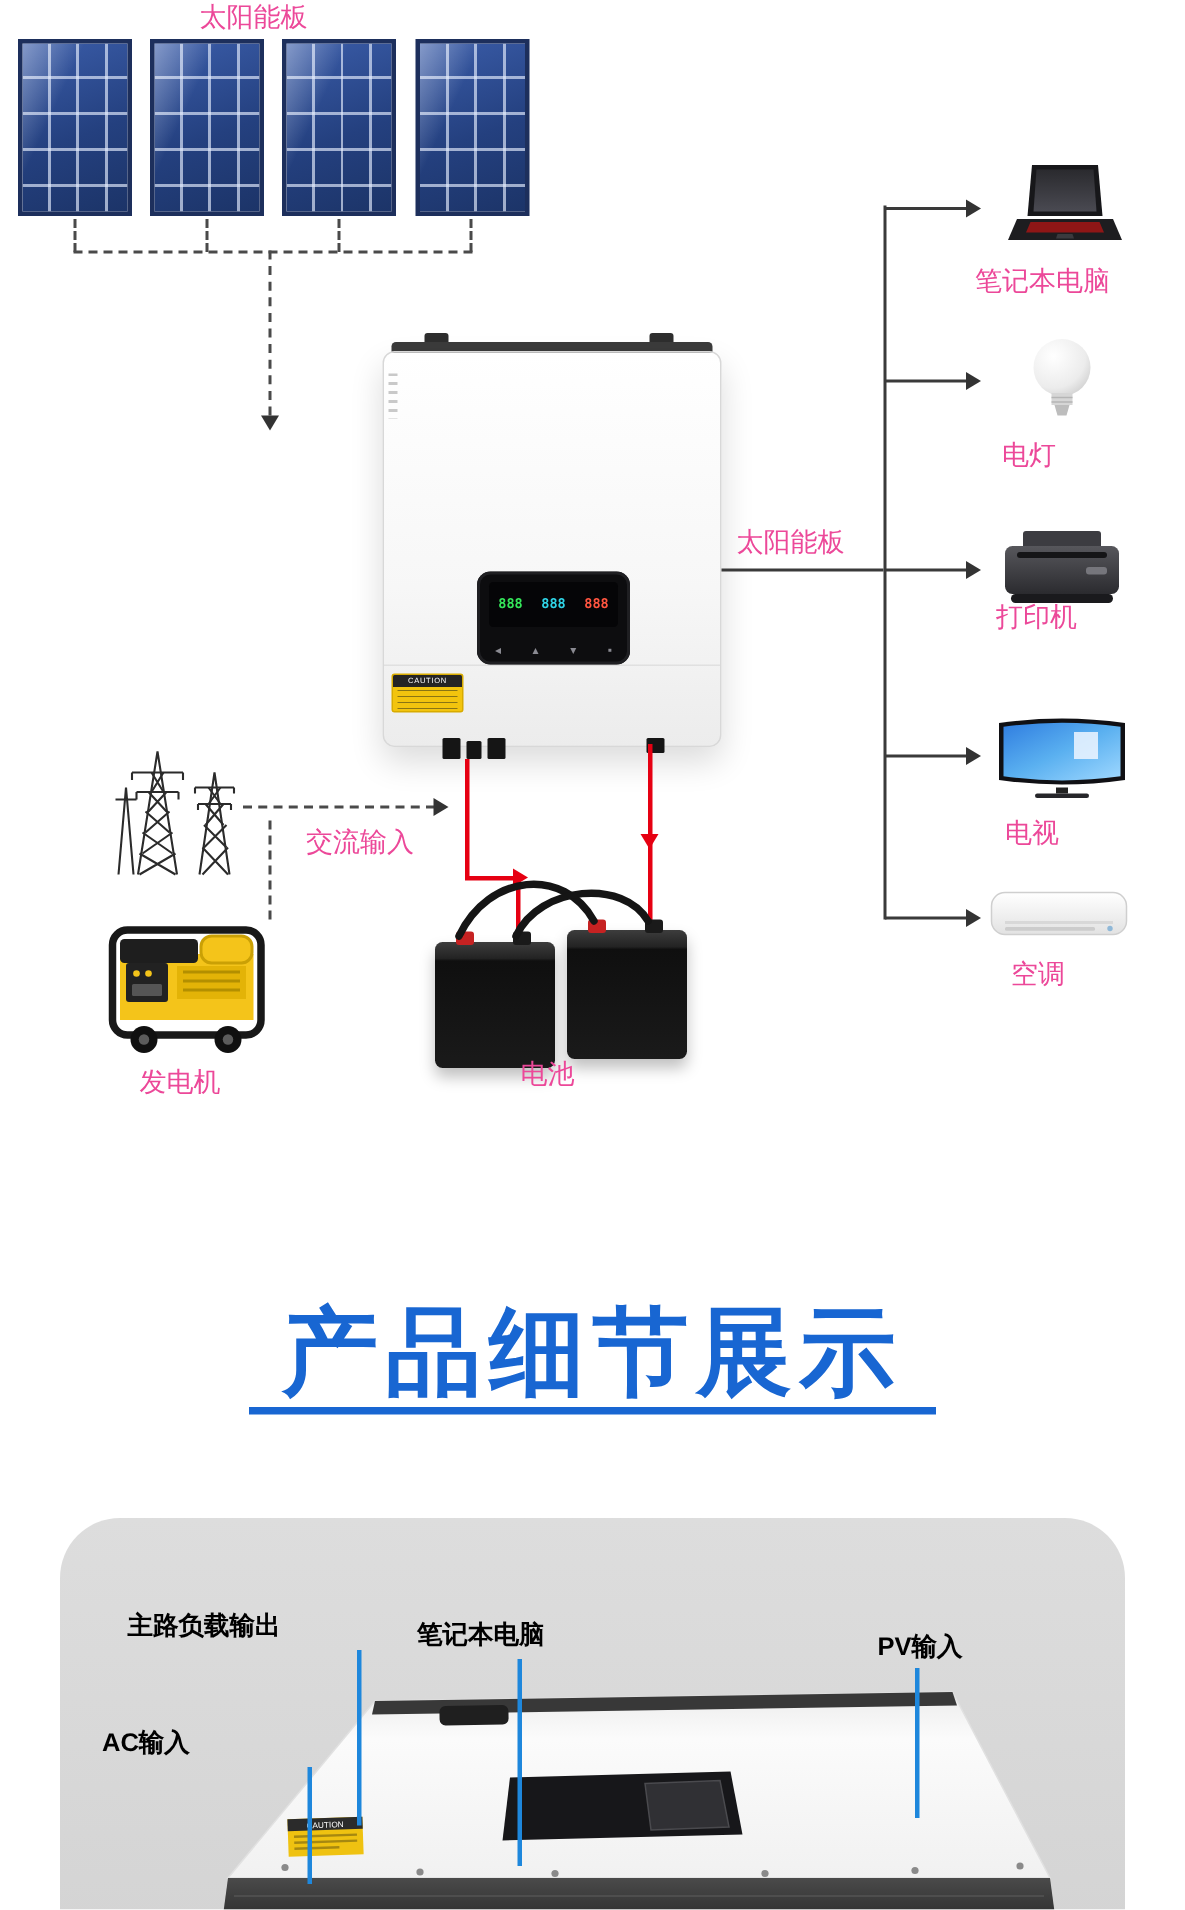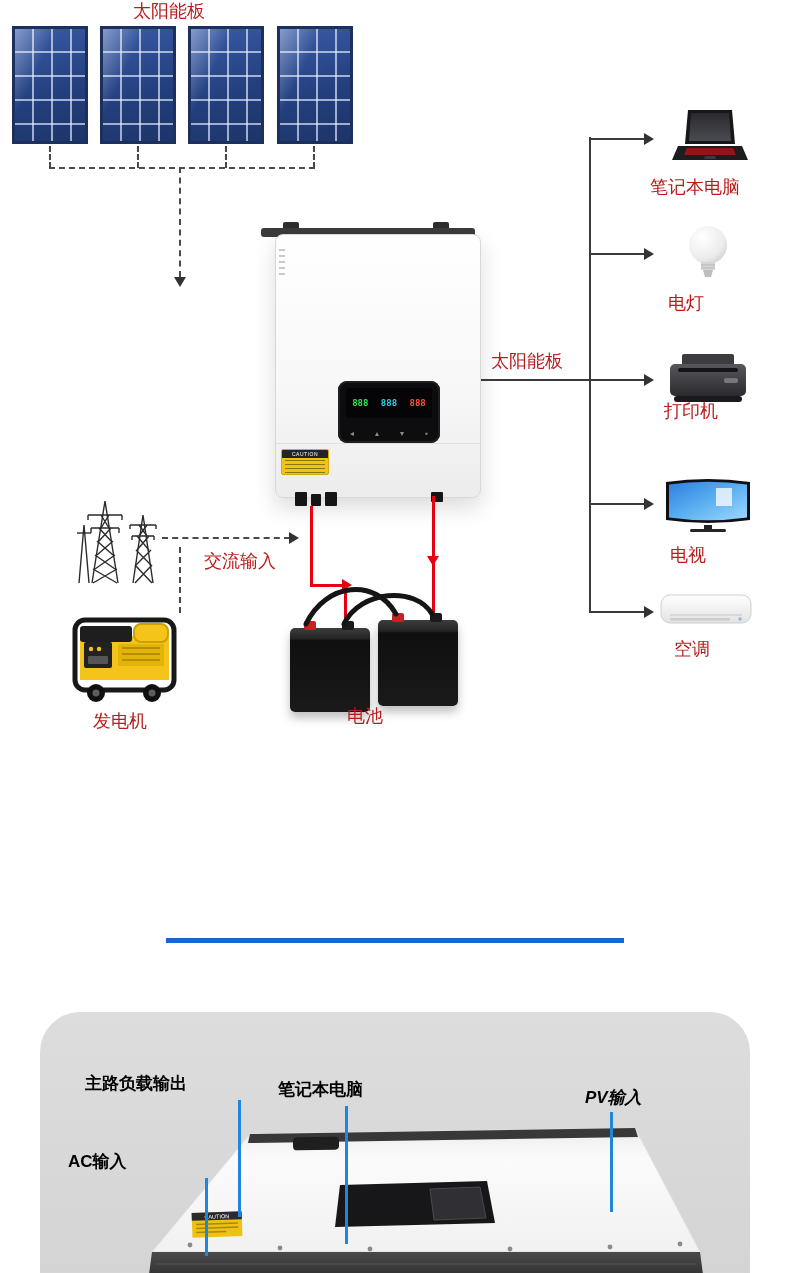--- a/index.html
+++ b/index.html
@@ -1,18 +1,18 @@
 <!DOCTYPE html>
 <html style="--title-blue: #1866d2; --label-line-blue: #1e87dc; --cable-red: #e60012; --line-dark: #3a3a3a; --solar-blue: #24407f; --detail-panel-gray: #d6d6d6;"><head>
 <meta charset="utf-8">
 <style>
   html,body{margin:0;padding:0;background:#fff;}
   .page{position:relative;width:790px;height:1273px;background:#ffffff;overflow:hidden;
         font-family:"Liberation Sans","DejaVu Sans",sans-serif;color:#1c1c1c;}
-  .lbl{position:absolute;font-size:18px;color:#b91c1c;white-space:nowrap;}
+  .lbl{position:absolute;font-size:18px;color:#ec4899;white-space:nowrap;}
   .lbl.center{text-align:left;}
 
   
   .lh{position:absolute;border-top:2px solid #3a3a3a;}
   .lv{position:absolute;border-left:2px solid #3a3a3a;}
   .dh{position:absolute;border-top:2px dashed #4a4a4a;}
   .dv{position:absolute;border-left:2px dashed #4a4a4a;}
   .rh{position:absolute;border-top:3px solid var(--cable-red,#e60012);}
   .rv{position:absolute;border-left:3px solid var(--cable-red,#e60012);}
   .ar{position:absolute;width:0;height:0;border-top:6px solid transparent;border-bottom:6px solid transparent;border-left:10px solid #333;}
@@ -27,21 +27,21 @@
       repeating-linear-gradient(to bottom,transparent 0 22px,rgba(230,238,255,.65) 22px 24px),
       linear-gradient(160deg,#3a5ca8 0%,#24407f 55%,#1c3468 100%);
       border:3px solid #1d2f5c;box-sizing:border-box;}
 
   
   .inverter{position:absolute;left:255px;top:226px;width:226px;height:272px;}
   .inv-tab{position:absolute;top:-4px;width:16px;height:10px;background:#2e2e2e;border-radius:2px;}
   .inv-strip{position:absolute;left:6px;right:6px;top:2px;height:9px;background:#3b3b3b;border-radius:3px;}
   .inv-body{position:absolute;left:0;right:0;top:8px;bottom:0;border:1px solid #d8d8d8;border-radius:8px;
             background:linear-gradient(180deg,#ffffff 0%,#f7f7f7 60%,#ececec 100%);
-            box-shadow:0 10px 22px rgba(0,0,0,.14);margin-left:20px;}
+            box-shadow:0 10px 22px rgba(0,0,0,.14);}
   .inv-vents{position:absolute;left:3px;top:14px;width:6px;height:30px;
              background:repeating-linear-gradient(180deg,#c9c9c9 0 2px,transparent 2px 6px);}
   .inv-display{position:absolute;left:62px;top:146px;width:102px;height:62px;background:#0d0d0f;
                border-radius:9px;box-shadow:inset 0 0 0 2px #1f1f22;}
   .inv-screen{position:absolute;left:8px;top:7px;width:86px;height:30px;background:#050507;border-radius:3px;
               display:flex;align-items:center;justify-content:space-around;
               font-family:"DejaVu Sans Mono",monospace;font-size:9px;font-weight:bold;}
   .seg.g{color:#35e65a;}.seg.c{color:#2fd4e6;}.seg.r{color:#ff5540;}
   .inv-btns{position:absolute;left:12px;right:12px;bottom:5px;display:flex;justify-content:space-between;
             color:#8a8a92;font-size:8px;line-height:1;}
@@ -289,20 +289,21 @@
     <i class="term" style="left:52px;"></i>
   </div>
   <div class="dev" style="left:286px;top:576px;">
     <svg width="180" height="72" viewBox="0 0 180 72" fill="none" stroke="#151515" stroke-width="5" stroke-linecap="round">
       <path d="M20 48 C 40 6, 90 2, 110 38"></path>
       <path d="M58 48 C 74 14, 130 10, 146 38"></path>
     </svg>
   </div>
   <div class="lbl" style="left:347px;top:704px;">电池</div>
 
+  <h1 class="big-title">产品细节展示</h1>
   <div class="title-underline"></div>
 
   <div class="detail-panel">
     <svg width="710" height="300" viewBox="0 0 710 300" style="position:absolute;left:0;top:0;">
       <defs>
         <linearGradient id="ptop" x1="0" y1="0" x2="0" y2="1">
           <stop offset="0" stop-color="#ececec"></stop>
             <stop offset=".25" stop-color="#fbfbfb"></stop>
             <stop offset="1" stop-color="#f1f1f1"></stop>
         </linearGradient>
@@ -334,20 +335,20 @@
       <polygon points="112,240 660,240 668,300 104,300" fill="url(#pfront)"></polygon>
       <line x1="116" y1="252" x2="656" y2="252" stroke="#555555"></line>
     </svg>
 
     <div class="callout" style="left:45px;top:60px;text-align:center;">主路负载输出</div>
     <i class="callout-line" style="left:198px;top:88px;height:117px;"></i>
 
     <div class="callout" style="left:238px;top:66px;">笔记本电脑</div>
     <i class="callout-line" style="left:305px;top:94px;height:138px;"></i>
 
-    <div class="callout" style="left:545px;top:74px;font-style:italic;">PV输入</div>
+    <div class="callout" style="left:545px;top:74px;">PV输入</div>
     <i class="callout-line" style="left:570px;top:100px;height:100px;"></i>
 
     <div class="callout" style="left:28px;top:138px;">AC输入</div>
     <i class="callout-line" style="left:165px;top:166px;height:78px;"></i>
   </div>
 
 </div>
 
 </body></html>

